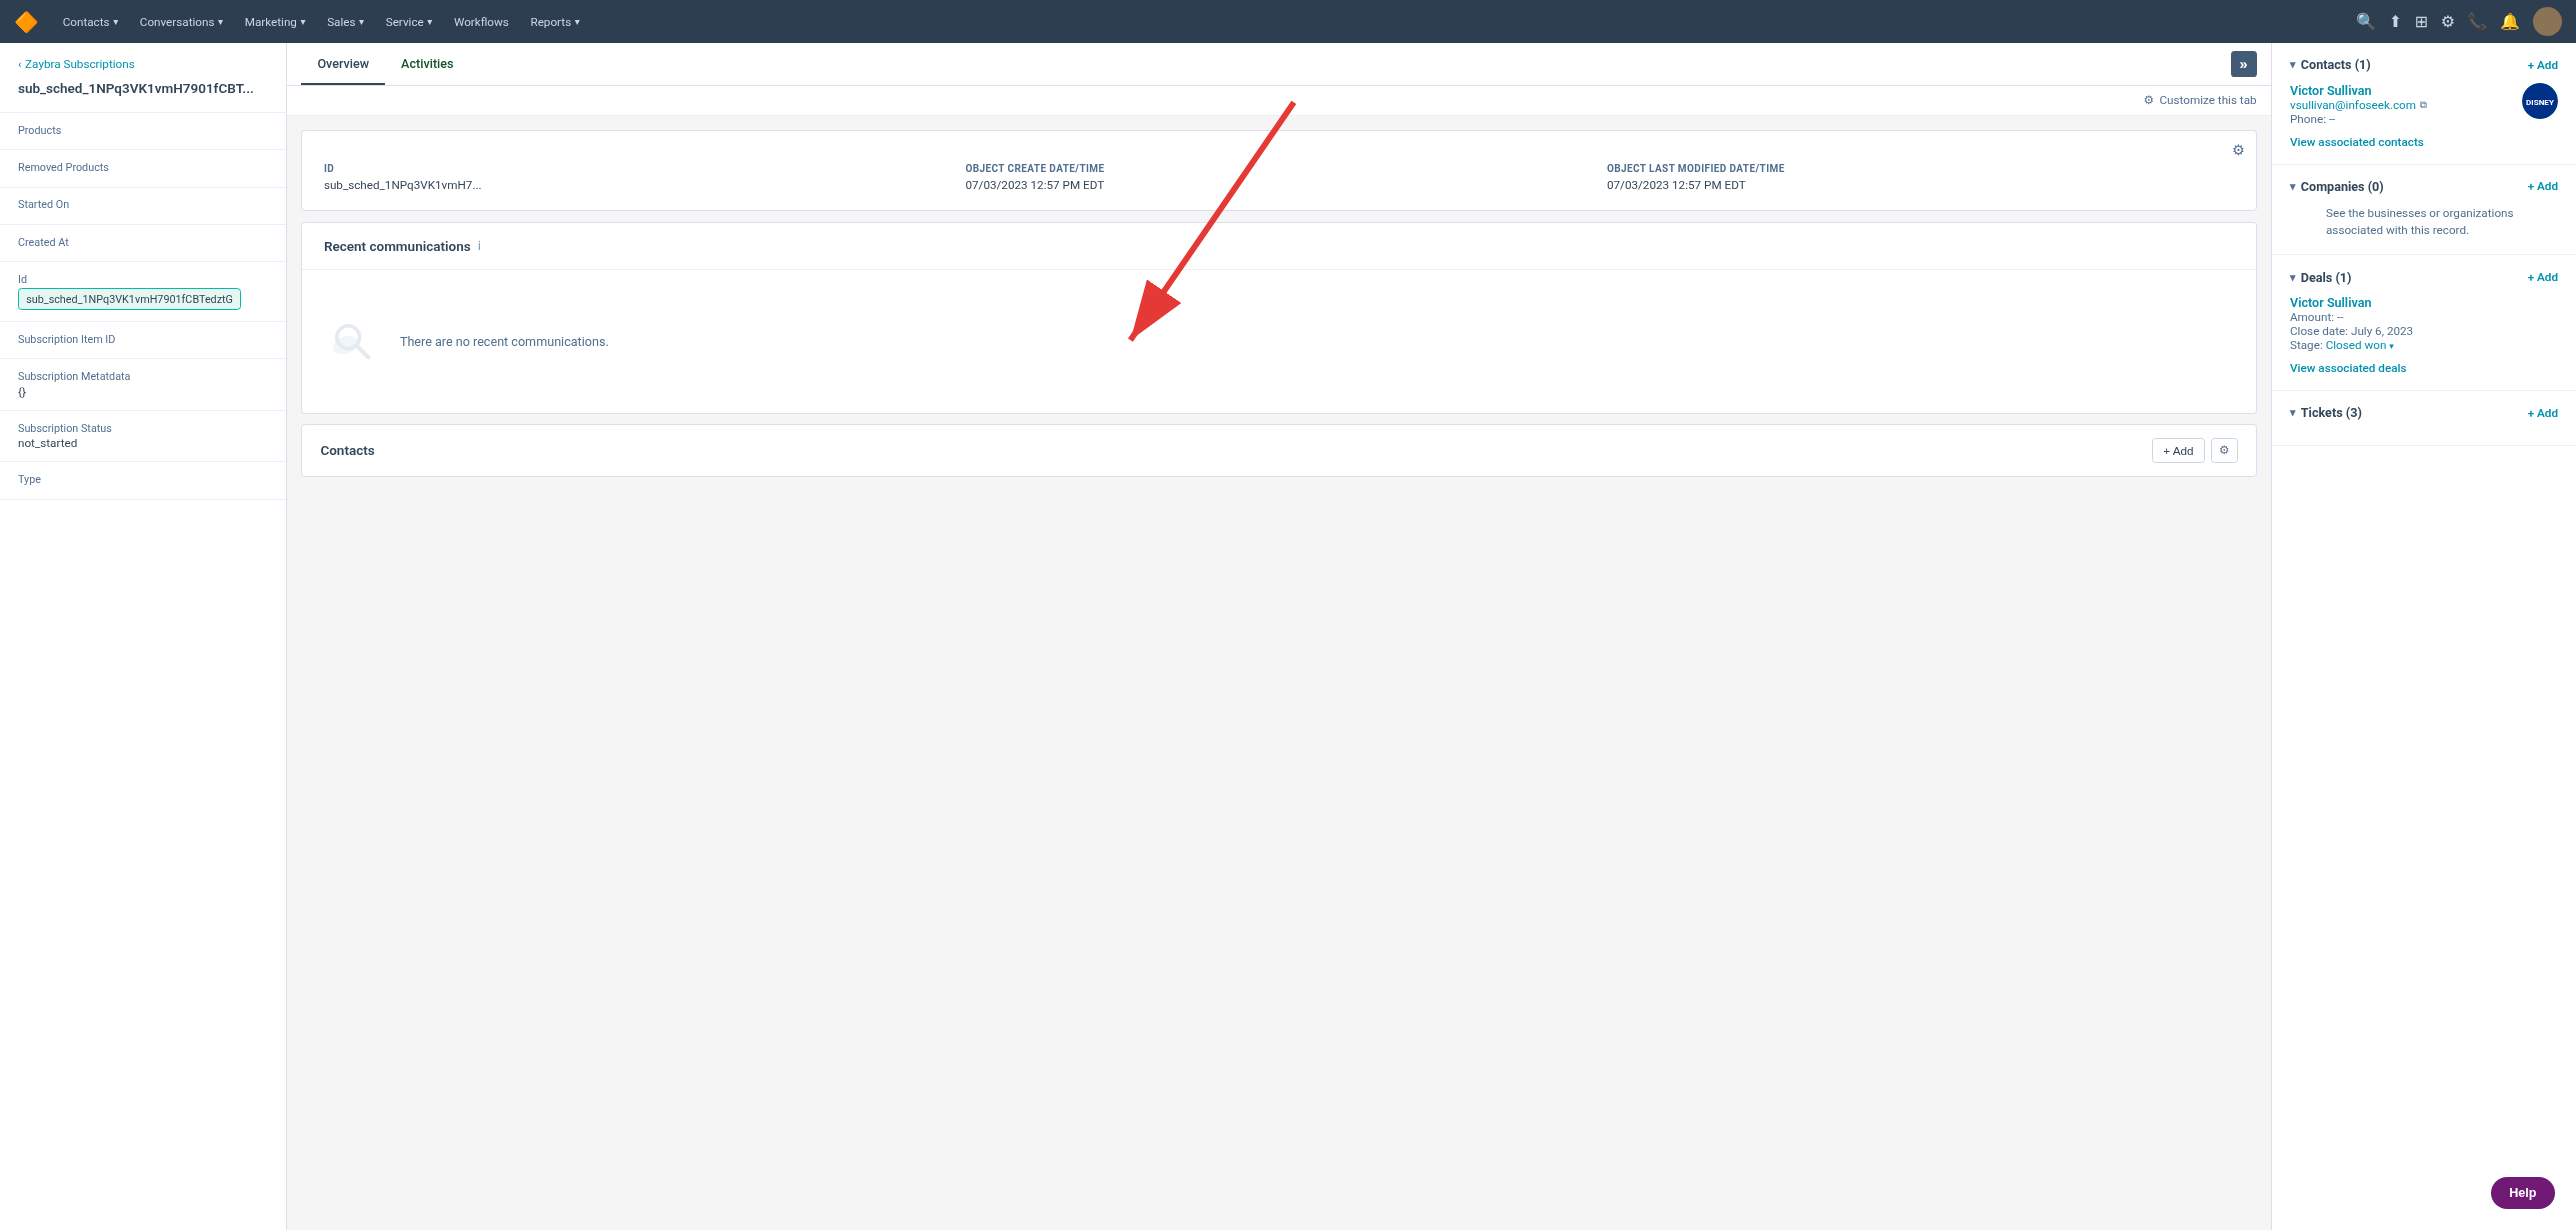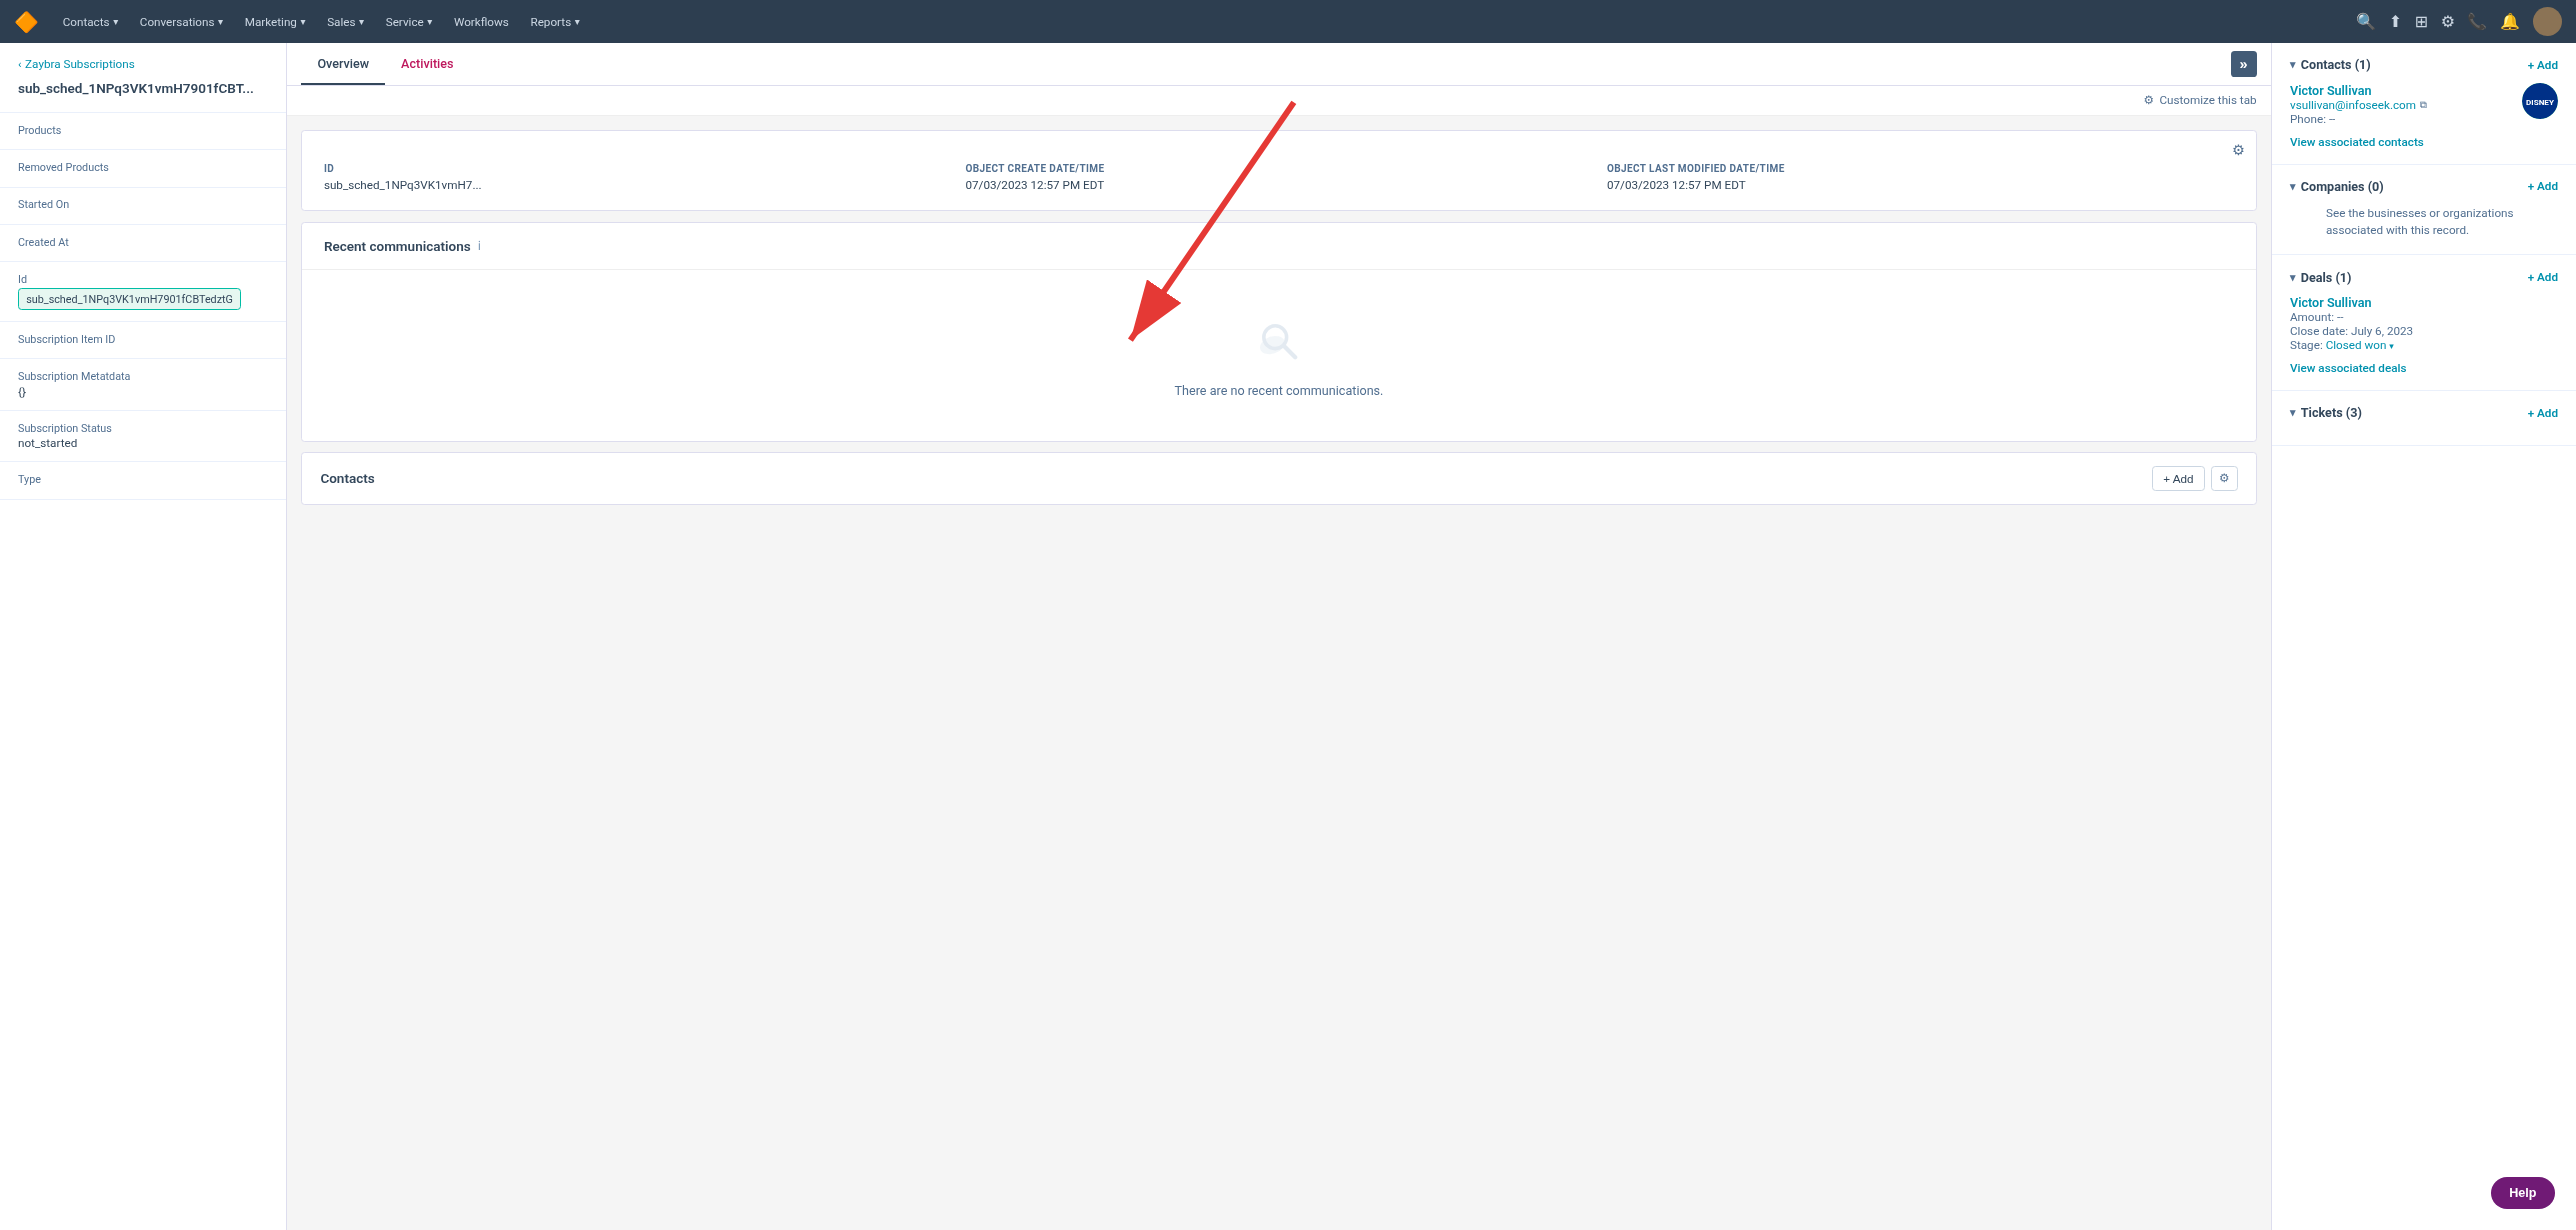--- a/index.html
+++ b/index.html
@@ -126,21 +126,21 @@
       align-items: center;
       padding: 0 14.4px;
       position: sticky;
       top: 0;
       z-index: 10;
     }
     .tab-item {
       padding: 12.6px 16px;
       cursor: pointer;
       font-size: 12.6px;
-      color: #be185d;
+      color: #14532d;
       border-bottom: 2.7px solid transparent;
       font-weight: 500;
     }
     .tab-item.active {
       color: #33475b;
       border-bottom: 2.7px solid #33475b;
     }
     .tab-expand-btn {
       margin-left: auto;
       background: #425b76;
@@ -228,23 +228,23 @@
       font-weight: 600;
       color: #33475b;
     }
     .info-icon {
       color: #7c98b6;
       font-size: 12.6px;
     }
     .card-empty {
       padding: 43px 21.5px;
       display: flex;
-      flex-direction: column;
-      align-items: center;
-      gap: 13px;
+      flex-direction: row;
+      align-items: center;
+      gap: 19px;
     }
     .empty-text {
       color: #516f90;
       font-size: 12.6px;
     }
     .search-magnify {
       width: 57px;
       height: 57px;
       opacity: 0.35;
     }

